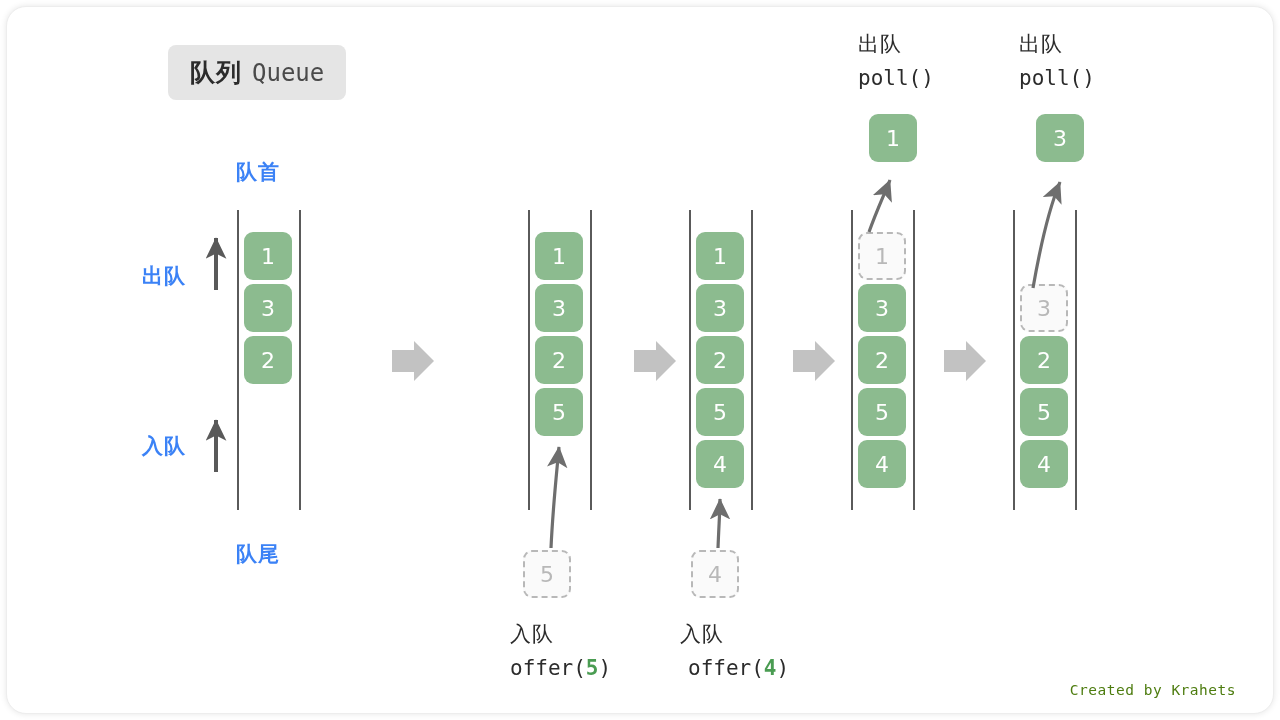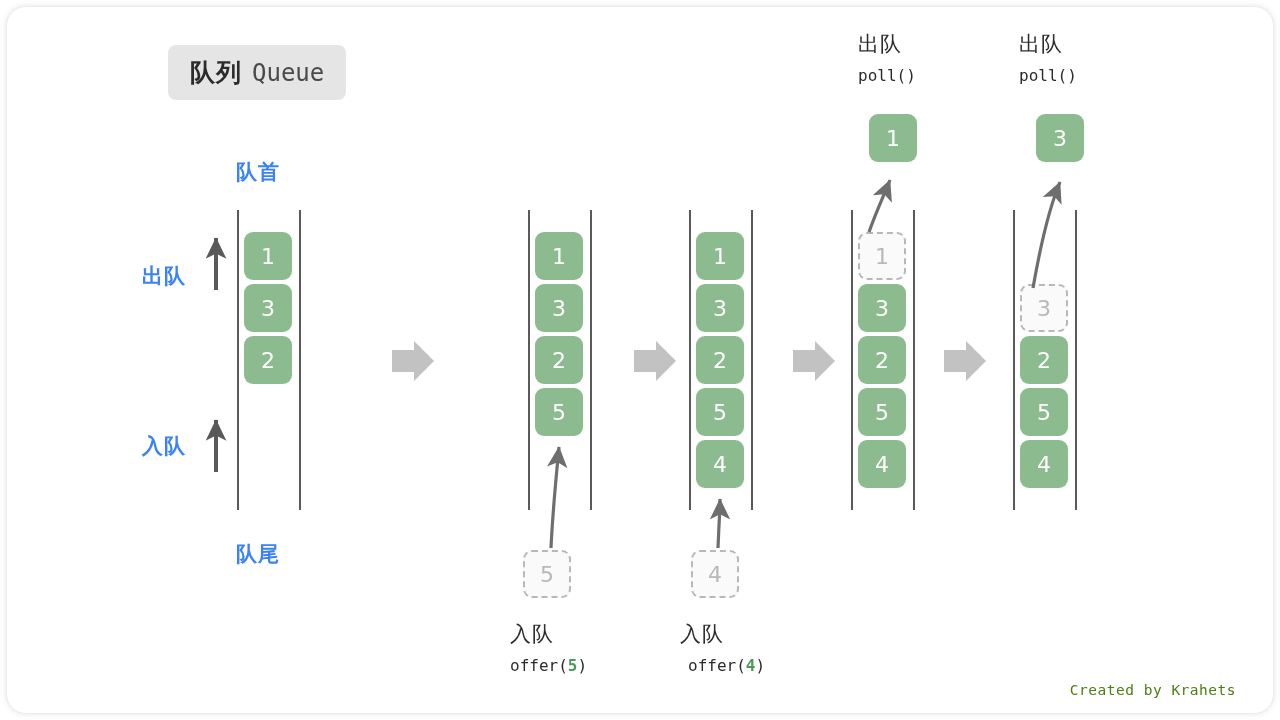--- a/index.html
+++ b/index.html
@@ -68,21 +68,21 @@
     font-weight: bold;
     color: #3b82f6;
     letter-spacing: 1px;
   }
   .lab-cn {
     font-size: 21px;
     color: #2b2b2b;
     letter-spacing: 1px;
   }
   .lab-mono {
-    font-size: 16px;
+    font-size: 21px;
     color: #2b2b2b;
     font-family: "DejaVu Sans Mono", "Liberation Mono", monospace;
   }
   .lab-mono .arg { color: #4a9c52; font-weight: bold; }
 
   
   .rail {
     position: absolute;
     width: 2px;
     background: #5a5a5a;

